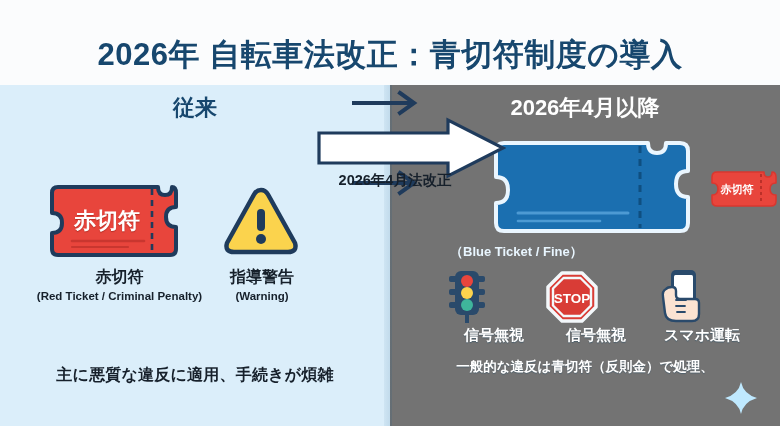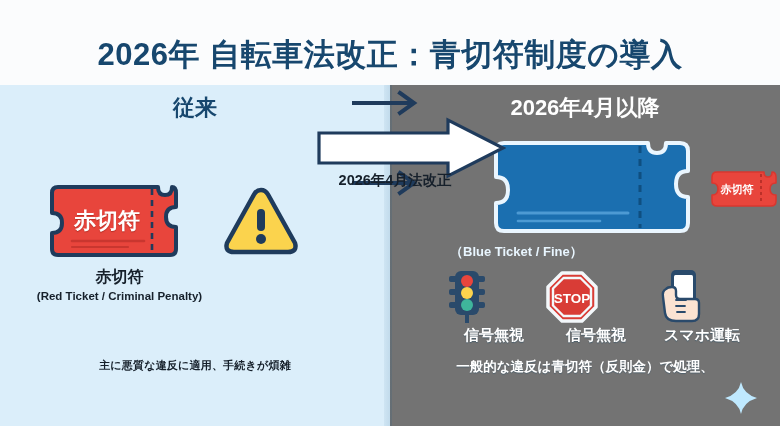--- a/index.html
+++ b/index.html
@@ -58,22 +58,22 @@
   .warn-wrap{position:absolute;left:222px;top:100px;width:78px;height:72px;}
 
   
   .cap-block{position:absolute;text-align:center;}
   .cap-jp{font-size:16px;font-weight:bold;color:#16202b;line-height:1.22;}
   .cap-en{font-size:11.5px;font-weight:bold;color:#16202b;line-height:1.25;margin-top:2px;}
   .cap-red{left:32px;top:182px;width:175px;}
   .cap-warn{left:206px;top:182px;width:112px;}
 
   .left-footnote{
-    position:absolute;left:0;top:273px;width:390px;text-align:center;
-    font-size:11px;font-weight:bold;color:#16202b;letter-spacing:0.2px;
+    position:absolute;left:0;top:280px;width:390px;text-align:center;
+    font-size:16px;font-weight:bold;color:#16202b;letter-spacing:0.2px;
   }
 
   
   .arrow-thin{position:absolute;}
   .arrow-thin.top{left:352px;top:90px;}
   .arrow-thin.bottom{left:352px;top:170px;}
   .big-arrow{position:absolute;left:316px;top:117px;width:190px;height:62px;}
   .big-arrow-label{
     position:absolute;left:320px;top:136px;width:150px;height:39px;
     display:flex;align-items:center;justify-content:center;
@@ -153,20 +153,24 @@
         <rect x="35" y="24" width="8" height="22" rx="4" fill="#1f3b5c"></rect>
         <circle cx="39" cy="54" r="5" fill="#1f3b5c"></circle>
       </svg>
     </div>
 
     <div class="cap-block cap-red">
       <div class="cap-jp">赤切符</div>
       <div class="cap-en">(Red Ticket / Criminal Penalty)</div>
     </div>
 
+    <div class="cap-block cap-warn">
+      <div class="cap-jp">指導警告</div>
+      <div class="cap-en">(Warning)</div>
+    </div>
 
     <div class="left-footnote">主に悪質な違反に適用、手続きが煩雑</div>
   </div>
 
   <div class="panel-right">
 
     <div class="panel-heading heading-right">2026年4月以降</div>
 
     <div class="ticket-blue-wrap">
       <svg width="208" height="100" viewBox="0 0 208 100" aria-hidden="true">

